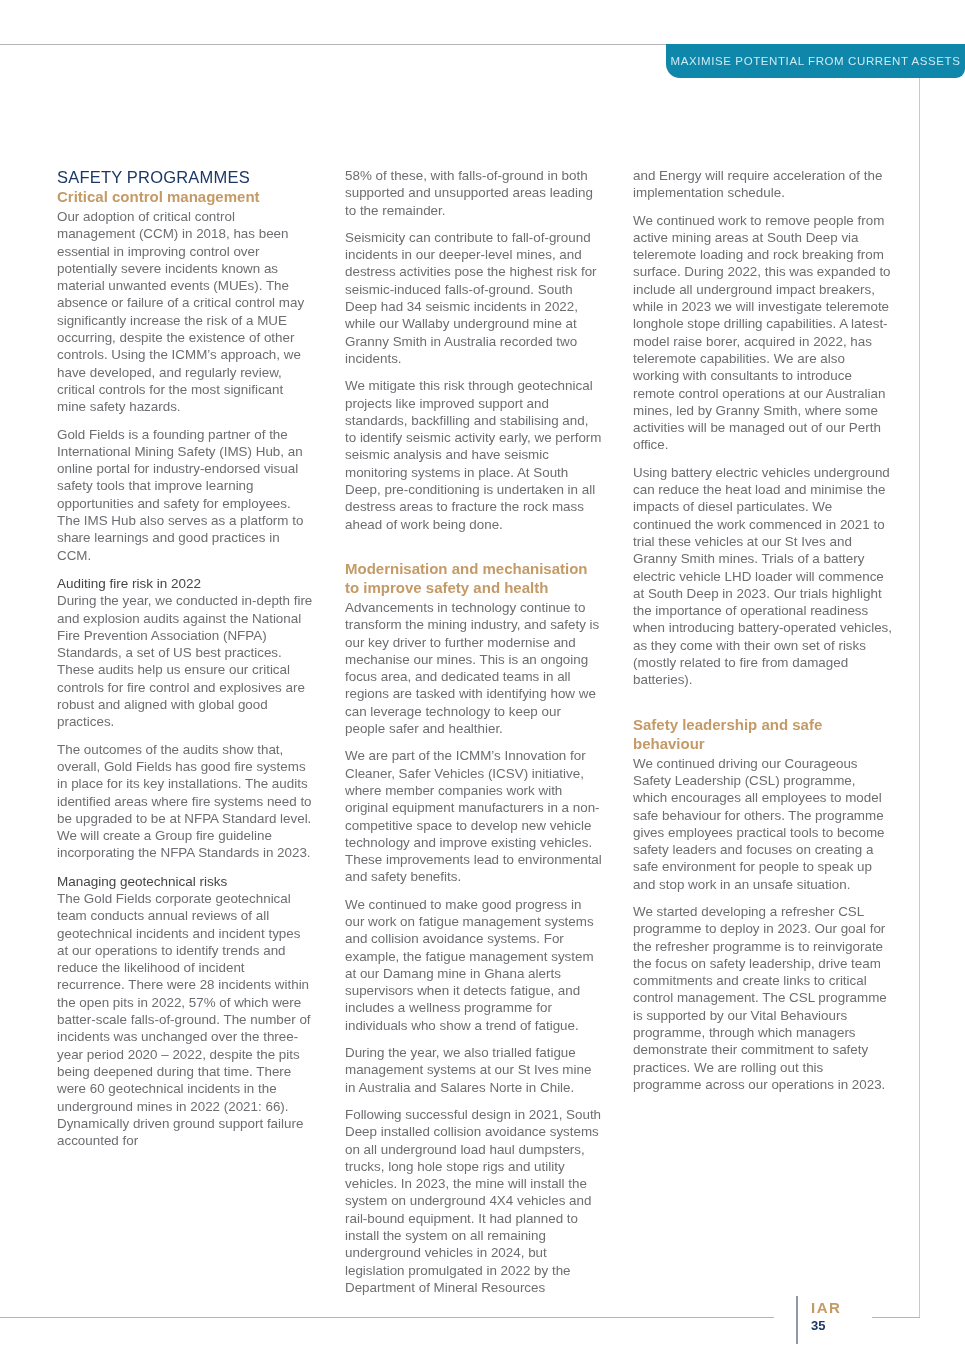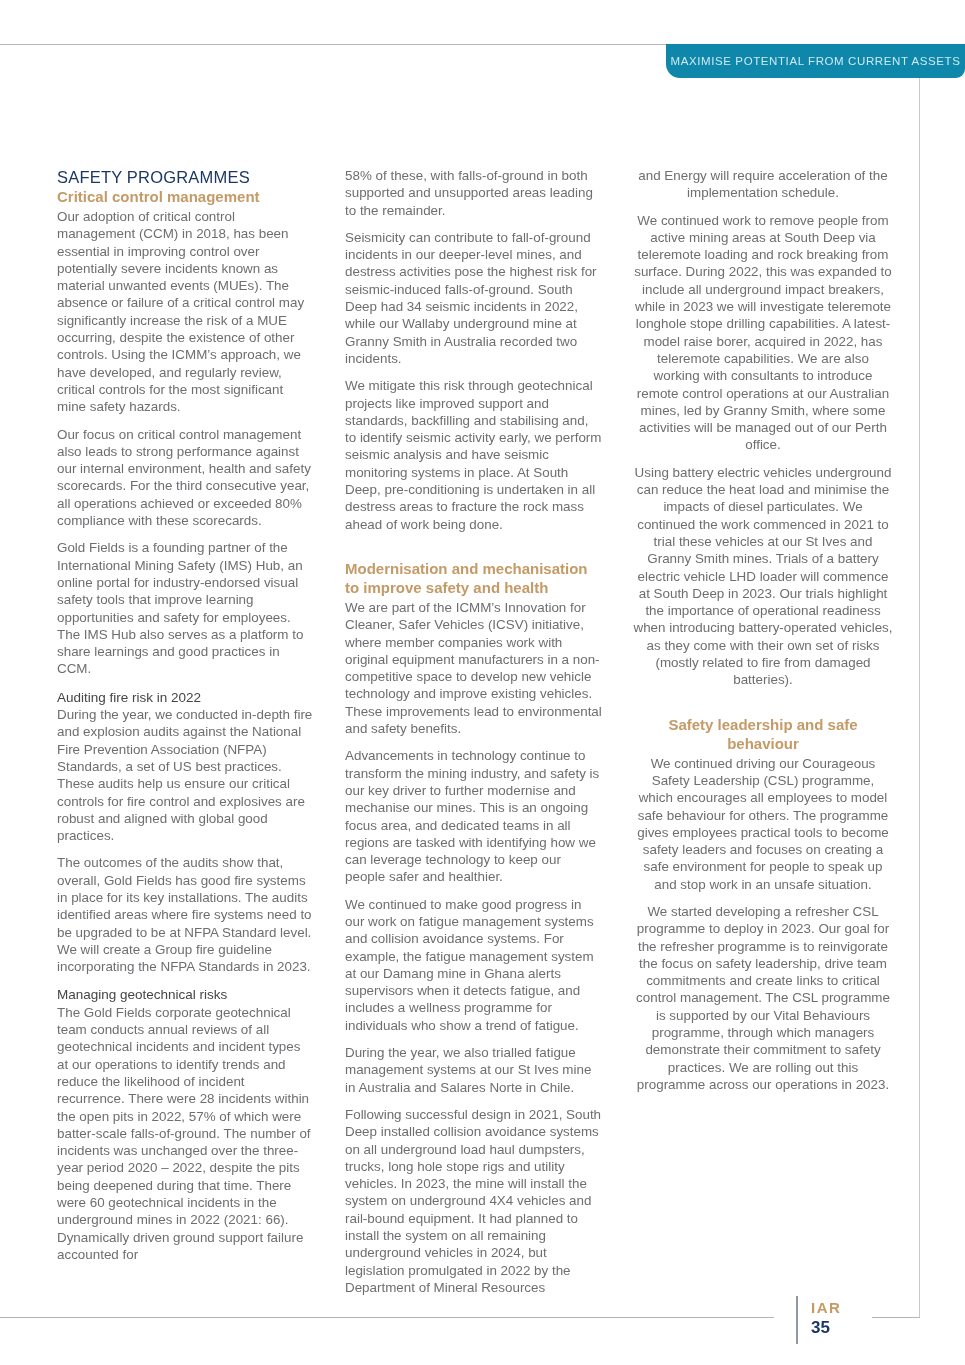--- a/index.html
+++ b/index.html
@@ -36,21 +36,21 @@
   .right-rule{
     position:absolute;left:919px;top:78px;width:1px;height:1240px;
     background:#c9c9c9;
   }
 
   .content{
     position:absolute;left:57px;top:167px;width:836px;
     display:flex;gap:30px;align-items:flex-start;
   }
   .col{width:258px;flex:0 0 auto;}
-  .col:last-child{width:260px;text-align:center;}
+  .col:last-child{width:260px;}
 
   .blk-h1{
     margin:0;color:var(--navy);font-size:16.5px;font-weight:400;
     letter-spacing:0.2px;line-height:20px;
   }
   .blk-h2{
     margin:0 0 2px 0;color:var(--gold);font-size:15px;font-weight:700;
     line-height:19px;
   }
   .blk-p + .blk-h2{margin-top:26px;}
@@ -75,56 +75,55 @@
     position:absolute;left:796px;top:1296px;display:flex;
   }
   .footer-line{
     width:2px;height:48px;background:#8d99a5;margin-right:13px;
   }
   .footer-report{
     color:var(--gold);font-size:15px;font-weight:700;letter-spacing:1.5px;
     padding-top:3px;
   }
   .footer-page{
-    color:var(--navy);font-size:17px;font-weight:700;margin-top:2px;
+    color:var(--navy);font-size:13px;font-weight:700;margin-top:2px;
   }
 </style>
 </head>
 <body>
 
 <div class="page">
 
   <div class="top-rule"></div>
 
   <div class="banner">
     <span>MAXIMISE POTENTIAL FROM CURRENT ASSETS</span>
   </div>
 
   <div class="right-rule"></div>
 
   <div class="content">
     <div class="col">
         <div class="blk-h1">SAFETY PROGRAMMES</div>
         <div class="blk-h2">Critical control management</div>
         <div class="blk-p">Our adoption of critical control management (CCM) in 2018, has been essential in improving control over potentially severe incidents known as material unwanted events (MUEs). The absence or failure of a critical control may significantly increase the risk of a MUE occurring, despite the existence of other controls. Using the ICMM’s approach, we have developed, and regularly review, critical controls for the most significant mine safety hazards.</div>
-        <div class="blk-p">Our focus on critical control management also leads to strong performance against our internal environment, health and safety scorecards. For the third consecutive year, all operations achieved or exceeded 80% compliance with these scorecards.</div>
         <div class="blk-p">Gold Fields is a founding partner of the International Mining Safety (IMS) Hub, an online portal for industry-endorsed visual safety tools that improve learning opportunities and safety for employees. The IMS Hub also serves as a platform to share learnings and good practices in CCM.</div>
         <div class="blk-h3">Auditing fire risk in 2022</div>
         <div class="blk-p">During the year, we conducted in-depth fire and explosion audits against the National Fire Prevention Association (NFPA) Standards, a set of US best practices. These audits help us ensure our critical controls for fire control and explosives are robust and aligned with global good practices.</div>
         <div class="blk-p">The outcomes of the audits show that, overall, Gold Fields has good fire systems in place for its key installations. The audits identified areas where fire systems need to be upgraded to be at NFPA Standard level. We will create a Group fire guideline incorporating the NFPA Standards in 2023.</div>
         <div class="blk-h3">Managing geotechnical risks</div>
         <div class="blk-p">The Gold Fields corporate geotechnical team conducts annual reviews of all geotechnical incidents and incident types at our operations to identify trends and reduce the likelihood of incident recurrence. There were 28 incidents within the open pits in 2022, 57% of which were batter-scale falls-of-ground. The number of incidents was unchanged over the three-year period 2020 – 2022, despite the pits being deepened during that time. There were 60 geotechnical incidents in the underground mines in 2022 (2021: 66). Dynamically driven ground support failure accounted for</div>
       </div>
     <div class="col">
         <div class="blk-p">58% of these, with falls-of-ground in both supported and unsupported areas leading to the remainder.</div>
         <div class="blk-p">Seismicity can contribute to fall-of-ground incidents in our deeper-level mines, and destress activities pose the highest risk for seismic-induced falls-of-ground. South Deep had 34 seismic incidents in 2022, while our Wallaby underground mine at Granny Smith in Australia recorded two incidents.</div>
         <div class="blk-p">We mitigate this risk through geotechnical projects like improved support and standards, backfilling and stabilising and, to identify seismic activity early, we perform seismic analysis and have seismic monitoring systems in place. At South Deep, pre-conditioning is undertaken in all destress areas to fracture the rock mass ahead of work being done.</div>
         <div class="blk-h2">Modernisation and mechanisation to improve safety and health</div>
+        <div class="blk-p">Advancements in technology continue to transform the mining industry, and safety is our key driver to further modernise and mechanise our mines. This is an ongoing focus area, and dedicated teams in all regions are tasked with identifying how we can leverage technology to keep our people safer and healthier.</div>
         <div class="blk-p">We are part of the ICMM’s Innovation for Cleaner, Safer Vehicles (ICSV) initiative, where member companies work with original equipment manufacturers in a non-competitive space to develop new vehicle technology and improve existing vehicles. These improvements lead to environmental and safety benefits.</div>
-        <div class="blk-p">Advancements in technology continue to transform the mining industry, and safety is our key driver to further modernise and mechanise our mines. This is an ongoing focus area, and dedicated teams in all regions are tasked with identifying how we can leverage technology to keep our people safer and healthier.</div>
         <div class="blk-p">We continued to make good progress in our work on fatigue management systems and collision avoidance systems. For example, the fatigue management system at our Damang mine in Ghana alerts supervisors when it detects fatigue, and includes a wellness programme for individuals who show a trend of fatigue.</div>
         <div class="blk-p">During the year, we also trialled fatigue management systems at our St Ives mine in Australia and Salares Norte in Chile.</div>
         <div class="blk-p">Following successful design in 2021, South Deep installed collision avoidance systems on all underground load haul dumpsters, trucks, long hole stope rigs and utility vehicles. In 2023, the mine will install the system on underground 4X4 vehicles and rail-bound equipment. It had planned to install the system on all remaining underground vehicles in 2024, but legislation promulgated in 2022 by the Department of Mineral Resources</div>
       </div>
     <div class="col">
         <div class="blk-p">and Energy will require acceleration of the implementation schedule.</div>
         <div class="blk-p">We continued work to remove people from active mining areas at South Deep via teleremote loading and rock breaking from surface. During 2022, this was expanded to include all underground impact breakers, while in 2023 we will investigate teleremote longhole stope drilling capabilities. A latest-model raise borer, acquired in 2022, has teleremote capabilities. We are also working with consultants to introduce remote control operations at our Australian mines, led by Granny Smith, where some activities will be managed out of our Perth office.</div>
         <div class="blk-p">Using battery electric vehicles underground can reduce the heat load and minimise the impacts of diesel particulates. We continued the work commenced in 2021 to trial these vehicles at our St Ives and Granny Smith mines. Trials of a battery electric vehicle LHD loader will commence at South Deep in 2023. Our trials highlight the importance of operational readiness when introducing battery-operated vehicles, as they come with their own set of risks (mostly related to fire from damaged batteries).</div>
         <div class="blk-h2">Safety leadership and safe behaviour</div>
         <div class="blk-p">We continued driving our Courageous Safety Leadership (CSL) programme, which encourages all employees to model safe behaviour for others. The programme gives employees practical tools to become safety leaders and focuses on creating a safe environment for people to speak up and stop work in an unsafe situation.</div>

